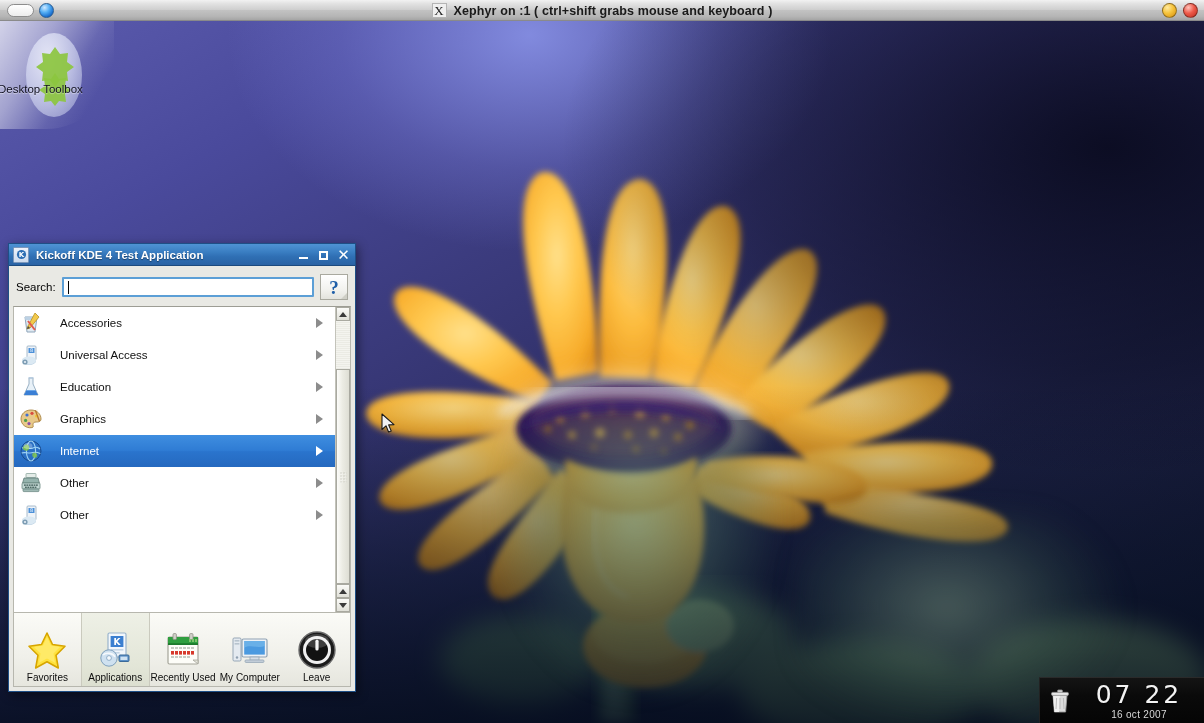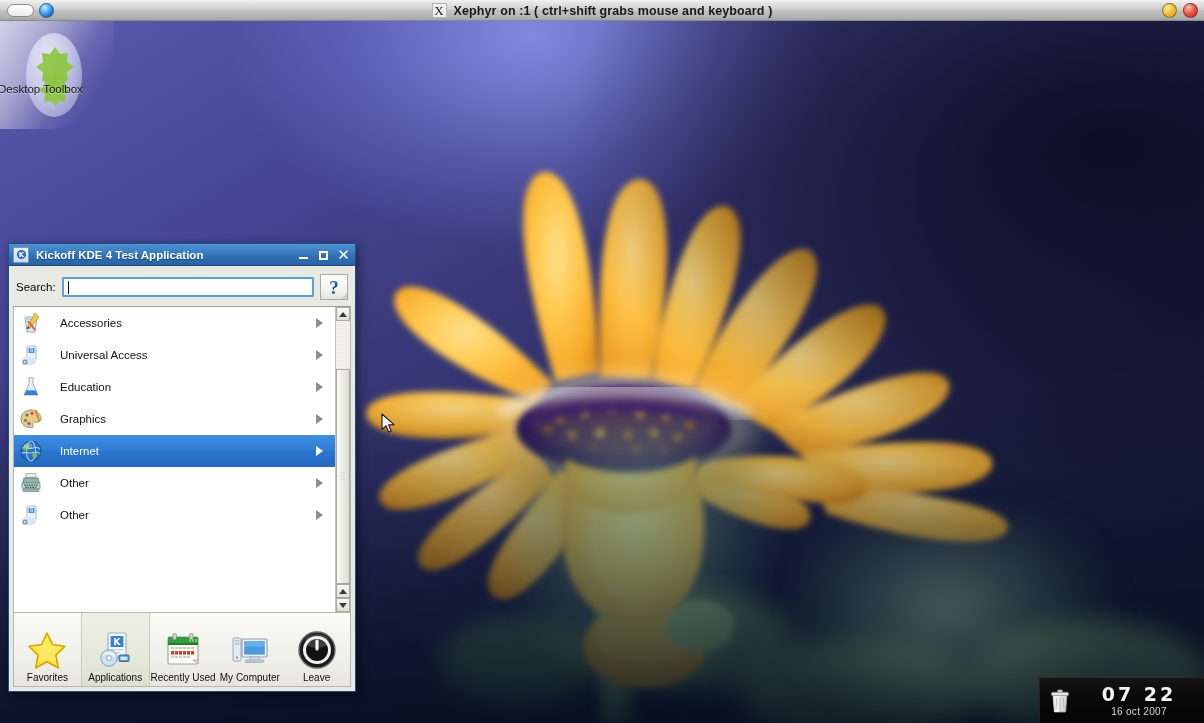--- a/index.html
+++ b/index.html
@@ -370,21 +370,21 @@
     display: flex; align-items: center; justify-content: center;
   }
   #clock-block {
     flex: 1 1 auto;
     display: flex; flex-direction: column;
     align-items: center; justify-content: center;
     padding-right: 6px;
   }
   #clock-time {
     font-family: "DejaVu Sans", sans-serif;
-    font-size: 19px; font-weight: bold;
+    font-size: 25px; font-weight: normal;
     color: #f3f3f3;
     letter-spacing: 3px;
     line-height: 1;
     text-shadow: 0 1px 2px rgba(0,0,0,0.9);
   }
   #clock-date {
     font-size: 10px; color: #d8d8d8;
     margin-top: 2px;
     letter-spacing: 0.3px;
   }

